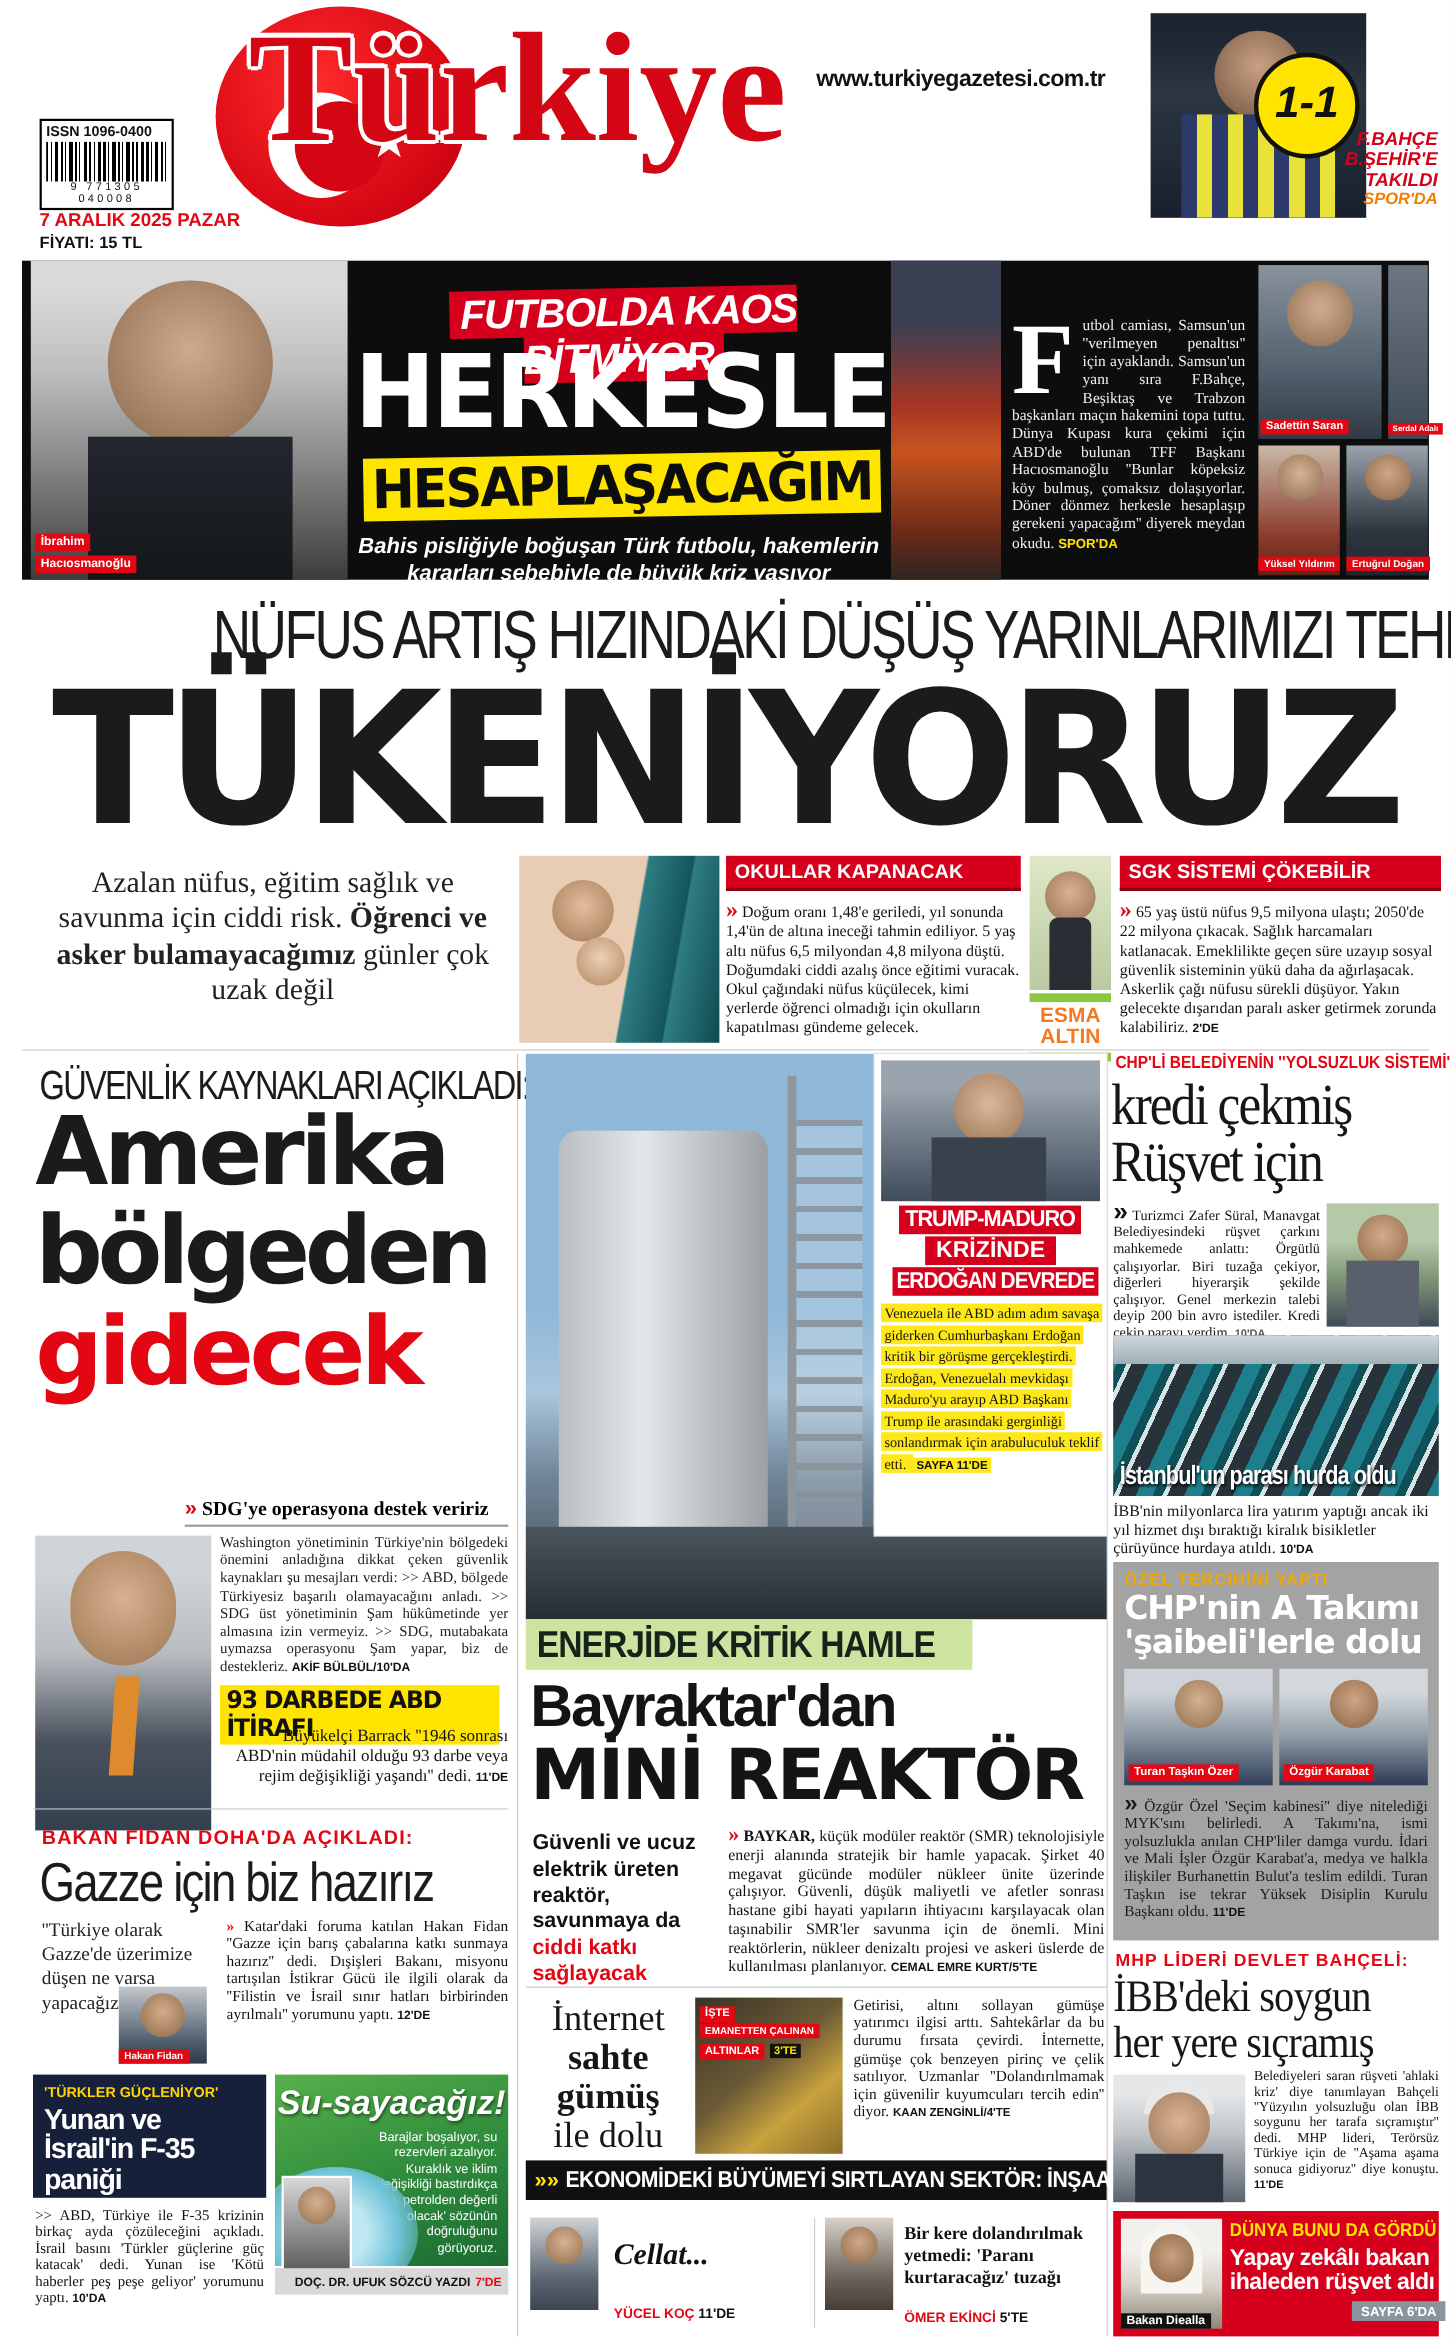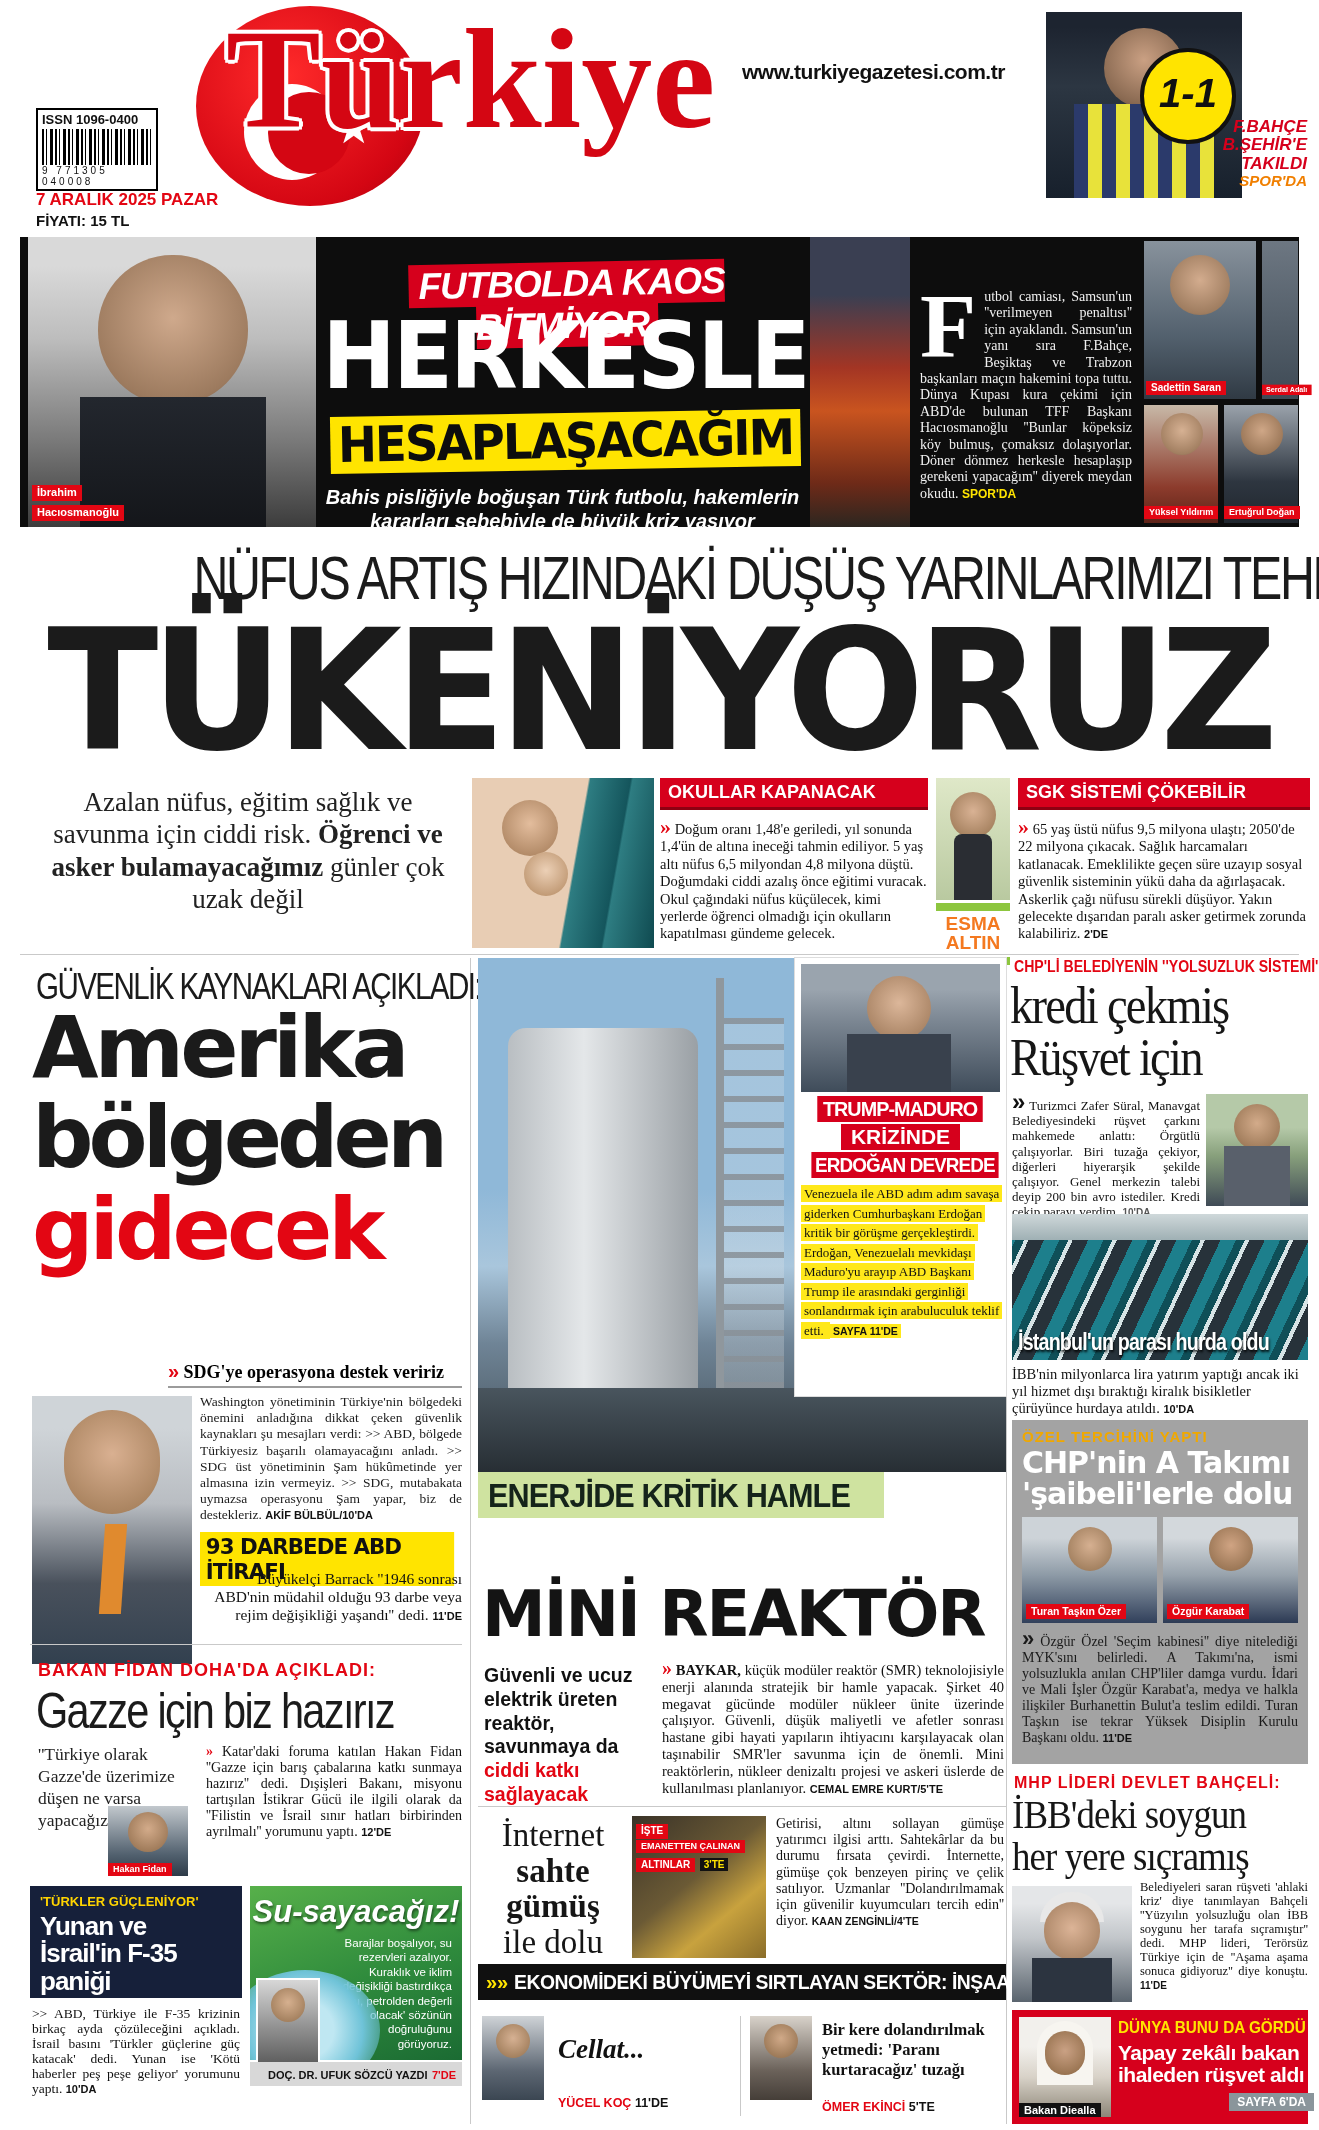--- a/index.html
+++ b/index.html
@@ -26,21 +26,21 @@
 </style>
 </head>
 <body>
 
 <div class="page">
 
   <div class="ab" style="left:36px;top:108px;width:122px;">
     <div style="border:2px solid #000;padding:2px 4px;background:#fff;">
       <div style="font-size:13px;font-weight:bold;">ISSN 1096-0400</div>
       <div class="barcode" style="height:36px;margin-top:2px;"></div>
-      <div style="font-size:10px;letter-spacing:3px;">9 771305 040008</div>
+      <div style="font-size:10px;letter-spacing:3px;text-align:center;">9 771305 040008</div>
     </div>
   </div>
   <div class="ab red b" style="left:36px;top:190px;font-size:17px;">7 ARALIK 2025 PAZAR</div>
   <div class="ab b" style="left:36px;top:212px;font-size:15px;">FİYATI: 15 TL</div>
 
   <div class="ab" style="left:196px;top:6px;width:228px;height:200px;border-radius:50%;background:radial-gradient(circle at 40% 35%,#ff2a2a,#d40613 70%,#a8000c);overflow:hidden;">
     <div class="ab" style="left:48px;top:78px;width:96px;height:96px;border-radius:50%;background:#fff;"></div>
     <div class="ab" style="left:72px;top:86px;width:82px;height:82px;border-radius:50%;background:#d40613;"></div>
     <div class="ab wt" style="left:138px;top:96px;font-size:44px;">★</div>
   </div>
@@ -229,20 +229,21 @@
       <span class="chip-red nowrap" style="display:inline-block;font-size:21px;letter-spacing:-1px;padding:1px 4px;margin-top:2px;transform:scaleX(.9);">ERDOĞAN DEVREDE</span>
     </div>
     <div class="ser" style="font-size:13px;line-height:19.5px;margin-top:6px;">
       <span class="hl">Venezuela ile ABD adım adım savaşa giderken Cumhurbaşkanı Erdoğan kritik bir görüşme gerçekleştirdi. Erdoğan, Venezuelalı mevkidaşı Maduro'yu arayıp ABD Başkanı Trump ile arasındaki gerginliği sonlandırmak için arabuluculuk teklif etti. </span><span class="hl ref" style="font-size:10.5px;">SAYFA 11'DE</span>
     </div>
   </div>
 
   <div class="ab" style="left:478px;top:1472px;width:406px;height:46px;background:#cfe3a0;line-height:46px;padding-left:10px;box-sizing:border-box;">
     <span class="cond nowrap b" style="font-size:34px;letter-spacing:-1px;transform:scaleX(.9);color:#15241a;">ENERJİDE KRİTİK HAMLE</span>
   </div>
+  <div class="ab b" style="left:482px;top:1524px;font-size:54px;letter-spacing:-2px;line-height:1;color:#141414;">Bayraktar'dan</div>
   <div class="ab hv" style="left:482px;top:1582px;font-size:64px;letter-spacing:-2px;line-height:1;color:#141414;">MİNİ REAKTÖR</div>
 
   <div class="ab b" style="left:484px;top:1664px;width:164px;font-size:19.5px;line-height:1.22;">
     <span>Güvenli ve ucuz elektrik üreten reaktör, savunmaya da </span><span class="red">ciddi katkı sağlayacak</span>
   </div>
   <div class="ab ser just" style="left:662px;top:1660px;width:342px;font-size:14.5px;line-height:16.8px;">
     <span class="red b" style="font-size:20px;">»</span>
     <strong>BAYKAR,</strong><span> küçük modüler reaktör (SMR) teknolojisiyle enerji alanında stratejik bir hamle yapacak. Şirket 40 megavat gücünde modüler nükleer ünite üzerinde çalışıyor. Güvenli, düşük maliyetli ve afetler sonrası hastane gibi hayati yapıların ihtiyacını karşılayacak olan taşınabilir SMR'ler savunma için de önemli. Mini reaktörlerin, nükleer denizaltı projesi ve askeri üslerde de kullanılması planlanıyor. </span><span class="ref">CEMAL EMRE KURT/5'TE</span>
   </div>
 

